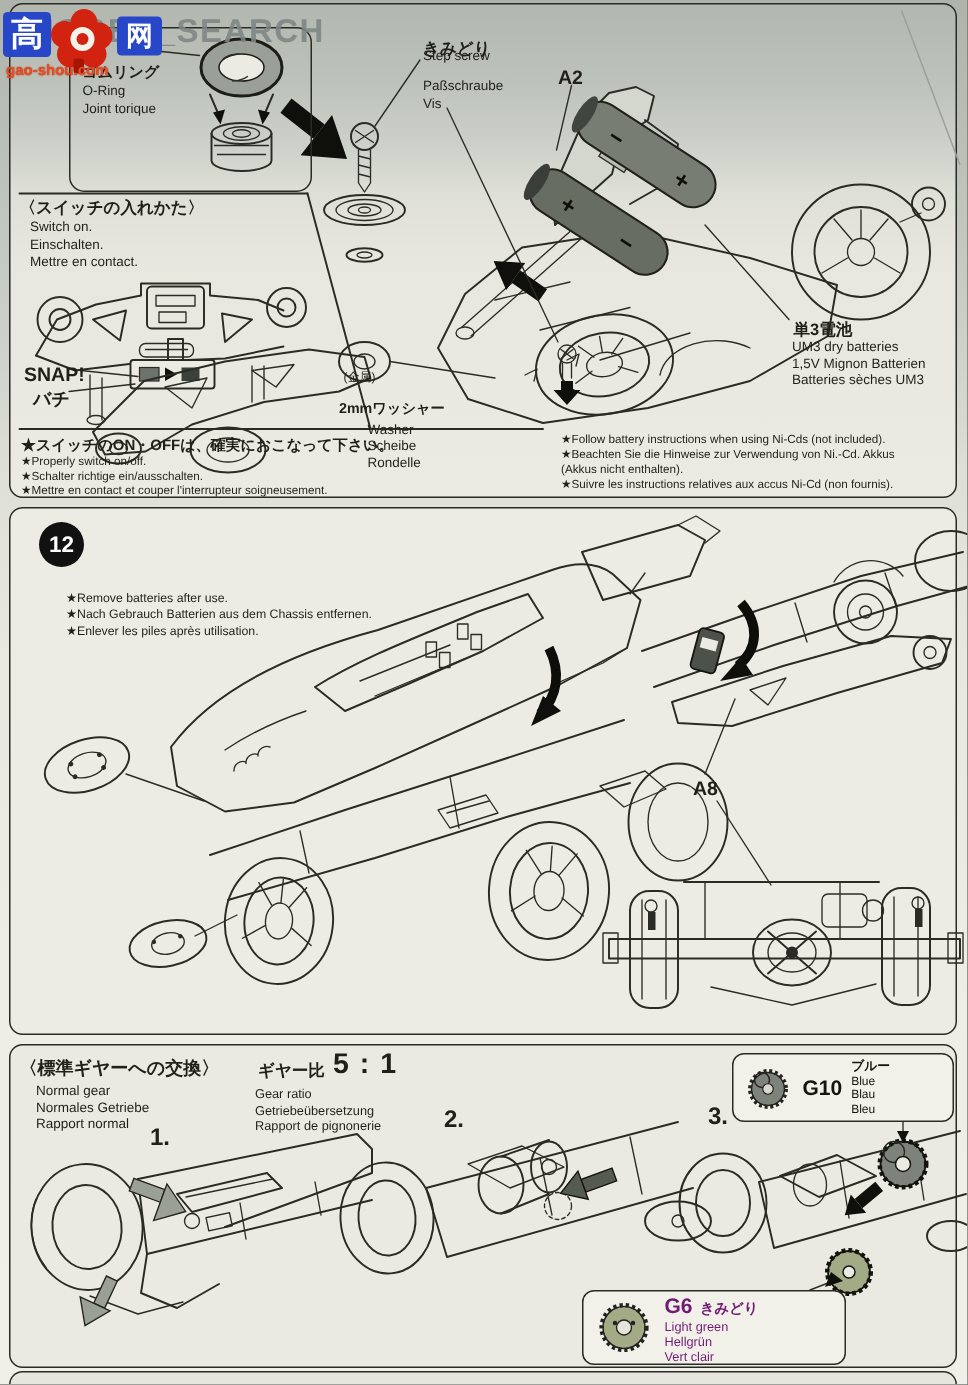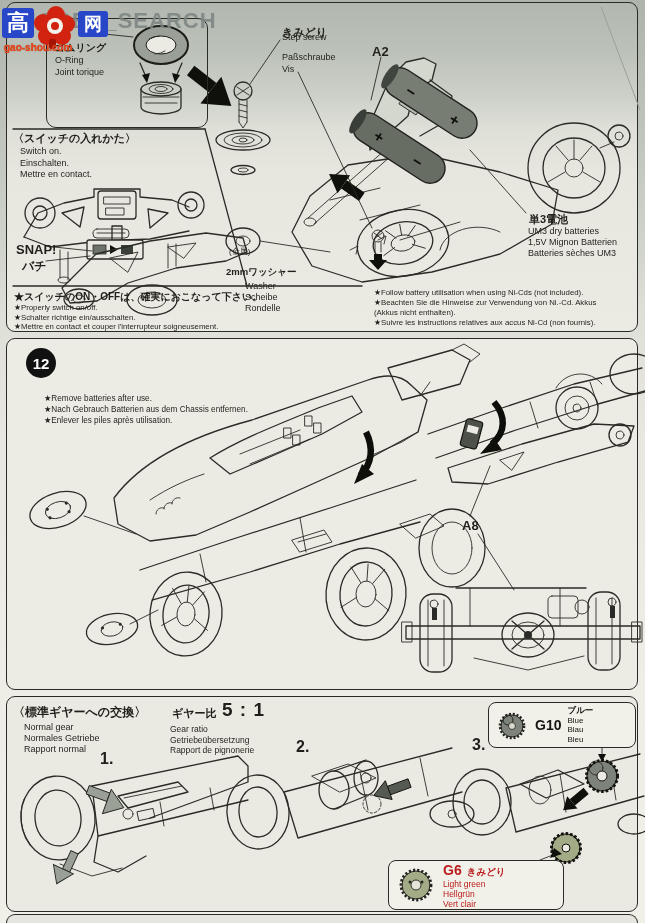--- a/index.html
+++ b/index.html
@@ -203,21 +203,21 @@
   <div class="t" style="left:20px;top:157.5px;font-size:9px;">Einschalten.</div>
   <div class="t" style="left:20px;top:169px;font-size:9px;">Mettre en contact.</div>
   <div class="t" style="left:16px;top:242px;font-size:13px;font-weight:bold;">SNAP!</div>
   <div class="t jp" style="left:22px;top:258px;font-size:12px;">バチ</div>
 
   <div class="t jp" style="left:14px;top:290px;font-size:10px;">★スイッチのON・OFFは、確実におこなって下さい。</div>
   <div class="t" style="left:14px;top:303px;font-size:7.8px;">★Properly switch on/off.</div>
   <div class="t" style="left:14px;top:312.5px;font-size:7.8px;">★Schalter richtige ein/ausschalten.</div>
   <div class="t" style="left:14px;top:322px;font-size:7.8px;">★Mettre en contact et couper l'interrupteur soigneusement.</div>
 
-  <div class="t" style="left:374px;top:288px;font-size:7.8px;">★Follow battery utilisation when using Ni-Cds (not included).</div>
+  <div class="t" style="left:374px;top:288px;font-size:7.8px;">★Follow battery instructions when using Ni-Cds (not included).</div>
   <div class="t" style="left:374px;top:298px;font-size:7.8px;">★Beachten Sie die Hinweise zur Verwendung von Ni.-Cd. Akkus</div>
   <div class="t" style="left:374px;top:308px;font-size:7.8px;">(Akkus nicht enthalten).</div>
   <div class="t" style="left:374px;top:318px;font-size:7.8px;">★Suivre les instructions relatives aux accus Ni-Cd (non fournis).</div>
 
   <div id="midPanel" class="panel"></div>
 
   <svg style="top:338px;" width="645" height="352" viewBox="0 0 645 352">
 
     <path class="ln" d="M428,96 L502,70 L574,46 L642,30"></path>
     <path class="ln" d="M436,120 L516,92 L598,66 L645,53"></path>
@@ -419,21 +419,21 @@
   </div>
 
   <div class="box partbox" style="left:388px;top:860px;width:176px;height:50px;">
     <svg style="position:static;" width="42" height="42" viewBox="0 0 42 42">
       <circle cx="21" cy="21" r="14" style="fill:var(--gear-green)" stroke="#23231f" stroke-width="1"></circle>
       <circle cx="21" cy="21" r="15" fill="none" stroke="#23231f" stroke-width="2.8" stroke-dasharray="2.2 2"></circle>
       <circle cx="21" cy="21" r="5" fill="#e6e5da" stroke="#23231f" stroke-width="0.9"></circle>
       <circle cx="15" cy="18" r="1.5" fill="#23231f"></circle>
         <circle cx="27" cy="18" r="1.5" fill="#23231f"></circle>
     </svg>
-    <div class="blines" style="color:#b91c1c;">
+    <div class="blines" style="color:#701a75;">
       <div style="display:flex;align-items:baseline;gap:5px;">
         <span style="font-size:14px;font-weight:bold;">G6</span>
         <span class="jp" style="font-size:9.5px;">きみどり</span>
       </div>
       <div style="font-size:8.5px;line-height:10px;">
         <div>Light green</div>
         <div>Hellgrün</div>
         <div>Vert clair</div>
       </div>
     </div>

